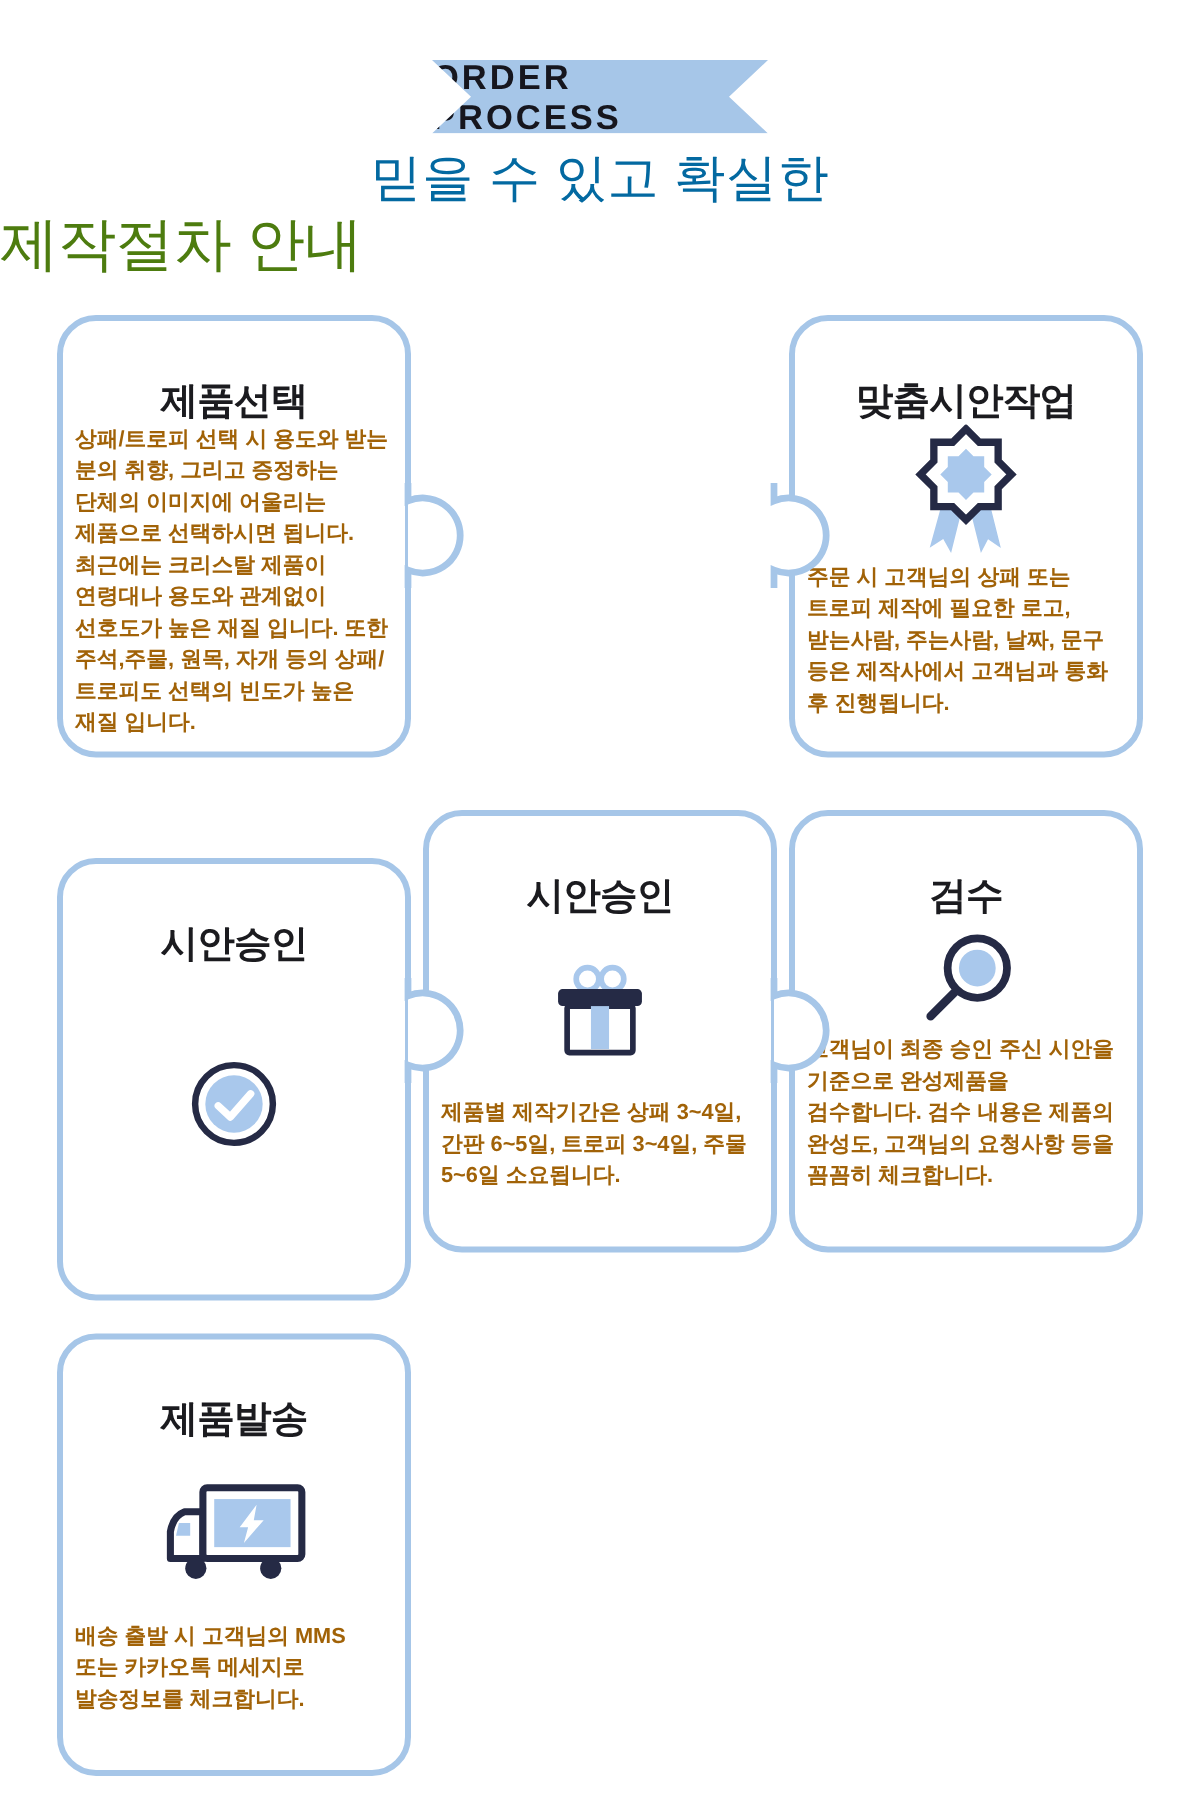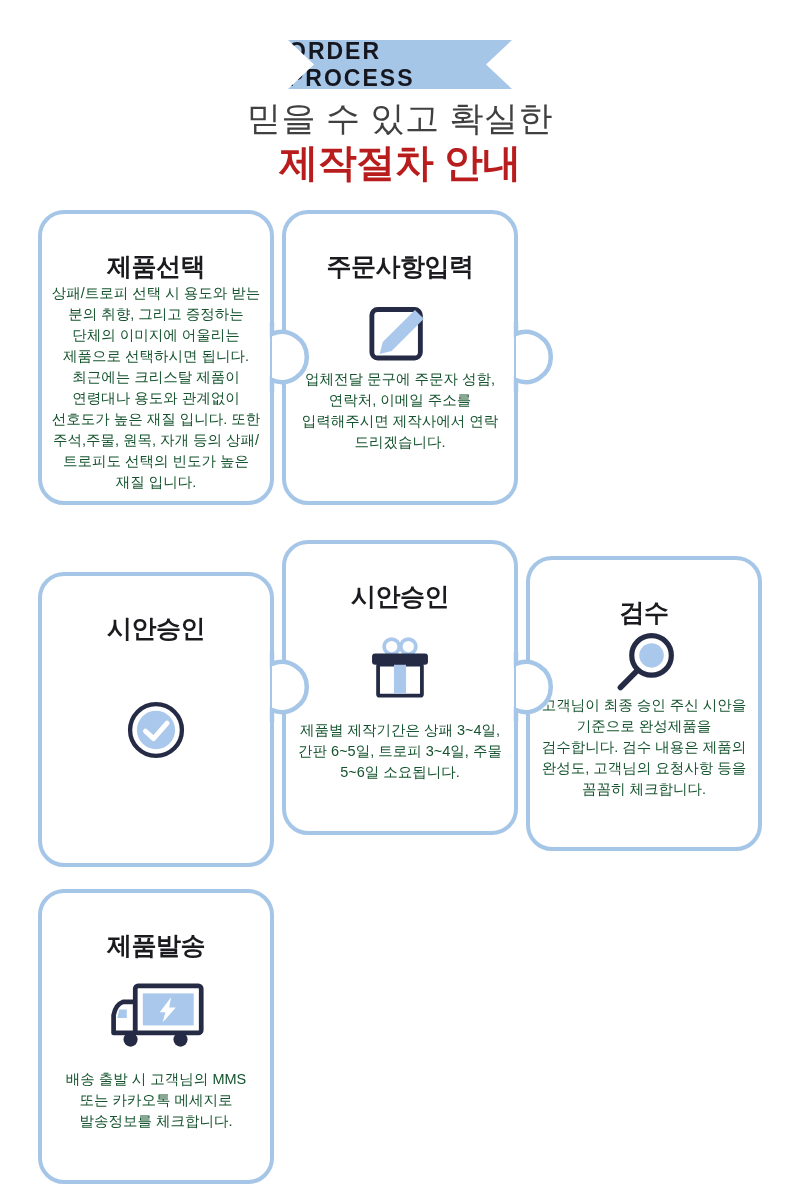--- a/index.html
+++ b/index.html
@@ -10,52 +10,52 @@
   
   .ribbon {
     position:absolute; left:288px; top:40px; width:224px; height:49px;
     background:#a6c6e8;
     clip-path:polygon(0 0,100% 0,calc(100% - 26px) 50%,100% 100%,0 100%,26px 50%);
     display:flex; align-items:center; justify-content:center;
     font-size:23px; font-weight:600; letter-spacing:2px; color:#16161e;
   }
   .subtitle {
     position:absolute; left:0; top:96px; width:100%; text-align:center;
-    font-size:34px; font-weight:400; color:#404040; letter-spacing:0.5px;
+    font-size:34px; font-weight:400; color:#0369a1; letter-spacing:0.5px;
   }
   .main-title {
-    position:absolute; left:0; top:136px; width:100%; text-align:center;
-    font-size:39px; font-weight:700; color:#b91c1c; letter-spacing:-0.5px;
+    position:absolute; left:0; top:136px; width:100%; 
+    font-size:39px; font-weight:400; color:#4d7c0f; letter-spacing:-0.5px;
   }
   
   .card {
     position:absolute; width:236px; height:295px; box-sizing:border-box;
     background:#fff; border:4px solid #a6c6e8; border-radius:26px;
     display:flex; flex-direction:column; align-items:center;
-    padding:28px 12px 48px;
+    padding:28px 12px 36px;
   }
   .card-title {
     font-size:25px; font-weight:700; color:#1b1b1f; margin-top:8px;
     letter-spacing:-0.5px; text-align:center; flex:0 0 auto;
   }
   .icon-area {
     flex:1 1 auto; display:flex; align-items:center; justify-content:center; width:100%;
   }
   .card-body {
-    flex:0 0 auto; width:212px; font-size:14.5px; line-height:21px; color:#14532d;
-    text-align:center; word-break:keep-all;
+    flex:0 0 auto; width:212px; font-size:14.5px; line-height:21px; color:#a16207;
+    text-align:left; word-break:keep-all;font-weight:bold;
   }
   .body-area { flex:1 1 auto; display:flex; align-items:center; justify-content:center; }
   
   .c1 { left:38px;  top:210px; }
   .c2 { left:282px; top:210px; }
   .c3 { left:526px; top:210px; }
   .c4 { left:38px;  top:540px;margin-top:32px; }
   .c5 { left:282px; top:540px; }
-  .c6 { left:526px; top:540px;margin-top:16px; }
+  .c6 { left:526px; top:540px; }
   .c7 { left:38px;  top:865px;margin-top:24px; }
   
   .connector { position:absolute; width:60px; height:70px; z-index:5; }
   .j1 { left:269px; top:322px; }
   .j2 { left:513px; top:322px; }
   .j3 { left:269px; top:652px; }
   .j4 { left:513px; top:652px; }
 </style>
 </head>
 <body>
@@ -68,31 +68,33 @@
   <div class="subtitle">믿을 수 있고 확실한</div>
   <div class="main-title">제작절차 안내</div>
 
   <div class="card c1">
     <div class="card-title">제품선택</div>
     <div class="body-area">
       <div class="card-body">상패/트로피 선택 시 용도와 받는 분의 취향, 그리고 증정하는 단체의 이미지에 어울리는 제품으로 선택하시면 됩니다. 최근에는 크리스탈 제품이 연령대나 용도와 관계없이 선호도가 높은 재질 입니다. 또한 주석,주물, 원목, 자개 등의 상패/트로피도 선택의 빈도가 높은 재질 입니다.</div>
     </div>
   </div>
 
-  <div class="card c2">
-    <div class="card-title">주문사항입력</div>
+
+  <div class="card c3">
+    <div class="card-title">맞춤시안작업</div>
     <div class="icon-area">
-      <svg width="64" height="72" viewBox="0 0 66 74">
-        <rect x="4" y="20" width="50" height="50" rx="6" fill="#fff" stroke="#252a45" stroke-width="5"></rect>
-        <polygon points="12,66 24.4,62.8 57.6,29.6 48.4,20.4 15.2,53.6" fill="#a9c8ec"></polygon>
+      <svg width="80" height="92" viewBox="0 0 80 94">
+        <polygon points="25,46 39,46 39,87 31.5,79 24,87" fill="#a9c8ec" transform="rotate(14 32 50)"></polygon>
+        <polygon points="41,46 55,46 55,87 48,79 41,87" fill="#a9c8ec" transform="rotate(-14 48 50)"></polygon>
+        <polygon points="71,34 61.9,43.1 61.9,55.9 49.1,55.9 40,65 30.9,55.9 18.1,55.9 18.1,43.1 9,34 18.1,24.9 18.1,12.1 30.9,12.1 40,3 49.1,12.1 61.9,12.1 61.9,24.9" fill="#fff" stroke="#252a45" stroke-width="5" stroke-linejoin="miter"></polygon>
+        <polygon points="57.5,34 52.4,39.1 52.4,46.4 45.1,46.4 40,51.5 34.9,46.4 27.6,46.4 27.6,39.1 22.5,34 27.6,28.9 27.6,21.6 34.9,21.6 40,16.5 45.1,21.6 52.4,21.6 52.4,28.9" fill="#a9c8ec"></polygon>
       </svg>
     </div>
-    <div class="card-body">업체전달 문구에 주문자 성함, 연락처, 이메일 주소를 입력해주시면 제작사에서 연락 드리겠습니다.</div>
+    <div class="card-body">주문 시 고객님의 상패 또는 트로피 제작에 필요한 로고, 받는사람, 주는사람, 날짜, 문구 등은 제작사에서 고객님과 통화 후 진행됩니다.</div>
   </div>
-
 
   <div class="card c4">
     <div class="card-title">시안승인</div>
     <div class="icon-area">
       <svg width="58" height="58" viewBox="0 0 94 94">
         <circle cx="47" cy="47" r="42" fill="#fff" stroke="#252a45" stroke-width="7"></circle>
         <circle cx="47" cy="47" r="31" fill="#a9c8ec"></circle>
         <path d="M30 49 L43 61 L65 36" fill="none" stroke="#fff" stroke-width="8" stroke-linecap="round" stroke-linejoin="round"></path>
       </svg>
     </div>

